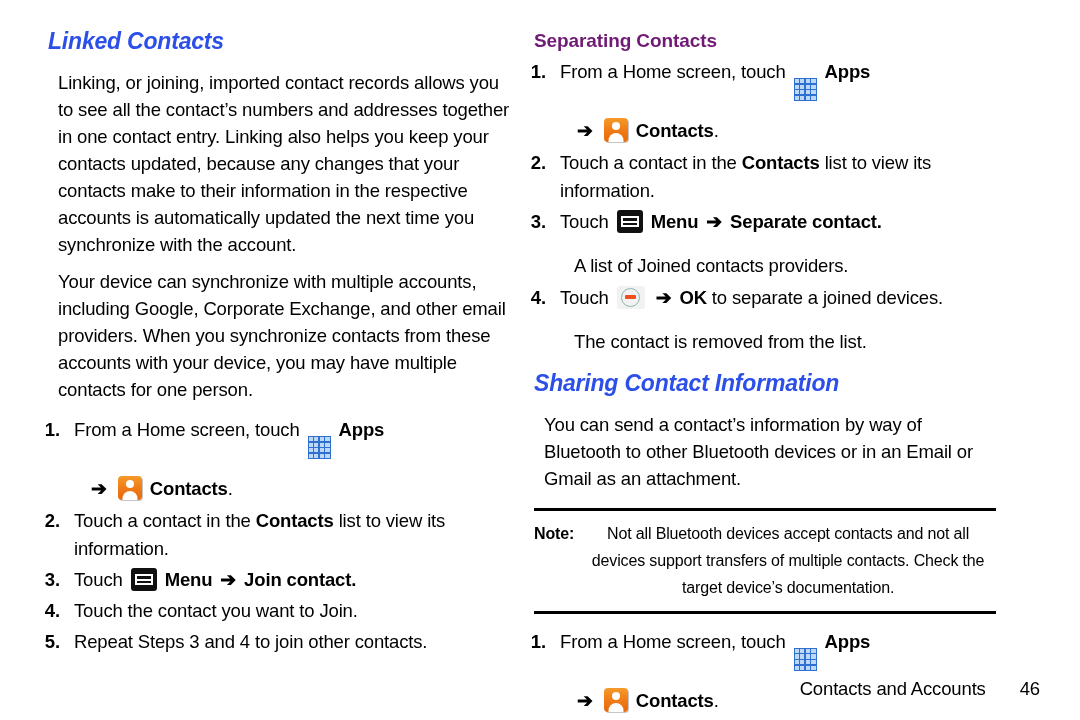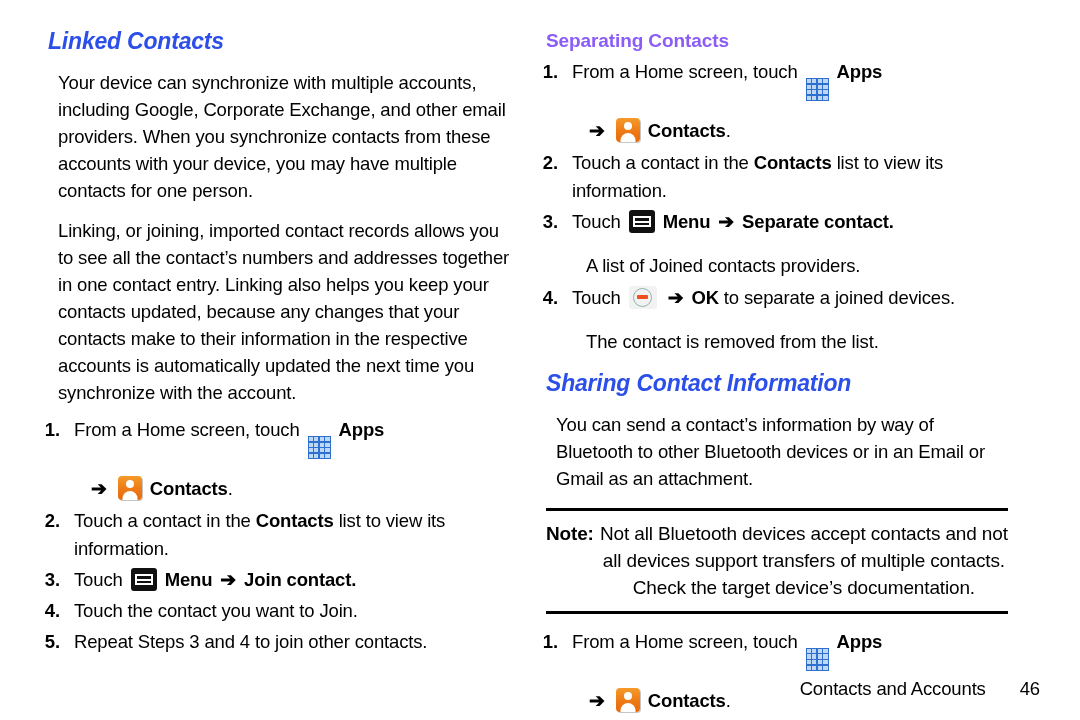--- a/index.html
+++ b/index.html
@@ -14,39 +14,39 @@
     color: #000000;
     position: relative;
     overflow: hidden;
   }
   .page {
     position: absolute;
     inset: 0;
     display: flex;
     padding: 28px 40px 0 40px;
     box-sizing: border-box;
-    gap: 28px;
+    gap: 16px;
   }
   .col {
     width: 470px;
     flex: 0 0 470px;
     position: relative;
   }
 
   
   .h1 {
     color: #2b4fe8;
     font-weight: bold;
     font-style: italic;
     font-size: 23px;
     letter-spacing: -0.2px;
     margin: 0 0 14px 8px;
   }
   .h2 {
-    color: #8b5cf6;
+    color: #701a75;
     font-weight: bold;
     font-size: 19px;
     letter-spacing: -0.1px;
     margin: 14px 0 6px 8px;
   }
 
   
   .para {
     font-size: 18.5px;
     line-height: 27px;
@@ -178,21 +178,21 @@
 
   
   .note {
     margin: 16px 0 14px 8px;
     padding: 9px 0 10px 0;
     border-top: 3px solid #000000;
     border-bottom: 3px solid #000000;
   }
   .note .nline {
     display: flex;
-    font-size: 19px;
+    font-size: 16px;
     line-height: 27px;
     letter-spacing: -0.15px;
   }
   .note .nlabel {
     flex: 0 0 auto;
     font-weight: bold;
     padding-right: 6px;
   }
   .note .ntext { flex: 1 1 auto; text-align: center; }
 
@@ -211,22 +211,22 @@
 </style>
 </head>
 <body>
 
 <div class="page">
 
   <div class="col">
 
     <div class="h1">Linked Contacts</div>
 
+    <p class="para last">Linking, or joining, imported contact records allows you to see all the contact’s numbers and addresses together in one contact entry. Linking also helps you keep your contacts updated, because any changes that your contacts make to their information in the respective accounts is automatically updated the next time you synchronize with the account.</p>
     <p class="para">Your device can synchronize with multiple accounts, including Google, Corporate Exchange, and other email providers. When you synchronize contacts from these accounts with your device, you may have multiple contacts for one person.</p>
-    <p class="para last">Linking, or joining, imported contact records allows you to see all the contact’s numbers and addresses together in one contact entry. Linking also helps you keep your contacts updated, because any changes that your contacts make to their information in the respective accounts is automatically updated the next time you synchronize with the account.</p>
 
 
     <div class="step">
       <span class="num">1.</span>
       <span class="body">
         <span>From a Home screen, touch</span>
         <span class="ico ico-apps">
             <i></i>
             <i></i>
             <i></i>

